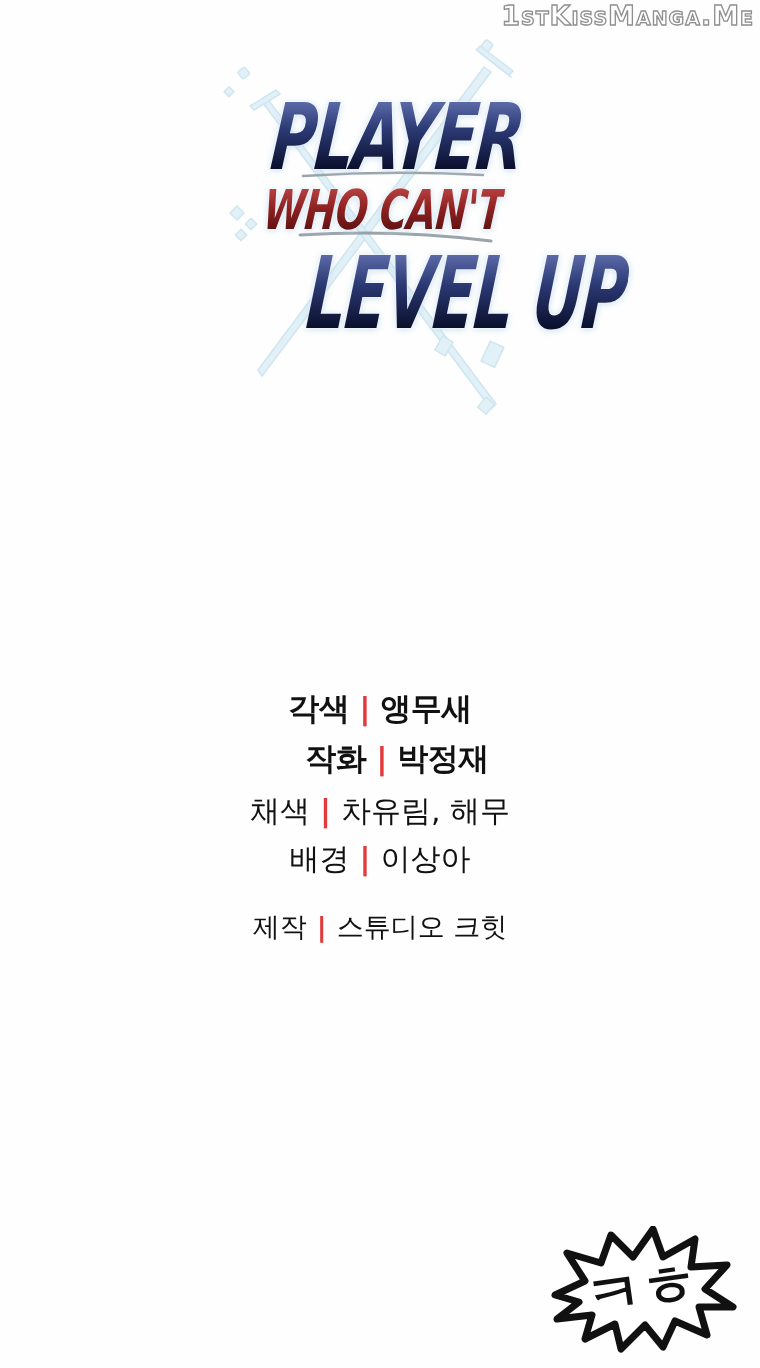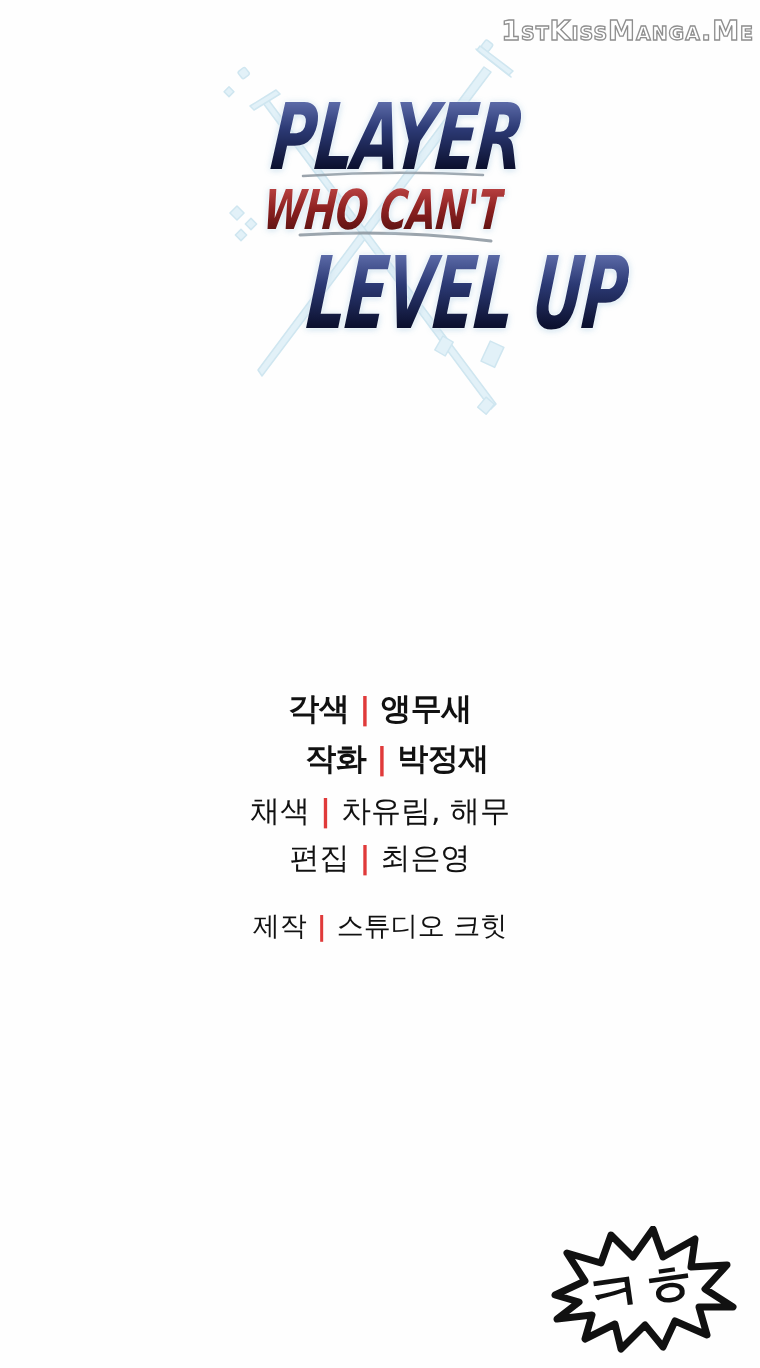--- a/index.html
+++ b/index.html
@@ -21,21 +21,21 @@
   html,body{margin:0;padding:0;}
   body{
     width:760px;height:1368px;overflow:hidden;
     background:var(--page-bg);
     font-family:"DejaVu Sans","Liberation Sans",sans-serif;
   }
   .page{position:relative;width:760px;height:1368px;}
 
   
   .watermark{
-    position:absolute;top:15px;right:6px;
+    position:absolute;top:0px;right:6px;
     font-size:27px;font-weight:700;letter-spacing:1px;
     font-variant:small-caps;
     color:var(--watermark-fill);
     -webkit-text-stroke:1.3px var(--watermark-outline);
     text-shadow:0 0 1px rgba(140,140,140,.55);
     white-space:nowrap;
   }
 
   
   .logo{position:absolute;left:210px;top:30px;width:340px;height:390px;}
@@ -138,22 +138,22 @@
   <div class="credits">
     <div class="credit-row lg r1">
       <span>각색</span><span class="pipe">|</span><span>앵무새</span>
     </div>
     <div class="credit-row lg r2">
       <span>작화</span><span class="pipe">|</span><span>박정재</span>
     </div>
     <div class="credit-row sm r4">
       <span>채색</span><span class="pipe">|</span><span>차유림, 해무</span>
     </div>
-    <div class="credit-row sm r6">
-      <span>편집</span><span class="pipe">|</span><span>최은영</span>
+    <div class="credit-row sm r5">
+      <span>배경</span><span class="pipe">|</span><span>이상아</span>
     </div>
     <div class="credit-row md r7">
       <span>제작</span><span class="pipe">|</span><span>스튜디오 크힛</span>
     </div>
   </div>
 
   <div class="bubble">
     <svg width="195" height="132" viewBox="0 0 195 130">
       <path d="M 10,68 L 40,54 L 22,26 L 56,36 L 66,8 L 88,30 L 108,2 L 118,30 L 150,12 L 146,40 L 182,38 L 160,62 L 188,80 L 154,80 L 162,108 L 130,94 L 118,120 L 100,98 L 76,122 L 70,97 L 40,112 L 47,88 L 12,92 L 34,75 Z" fill="var(--bubble-fill)" stroke="var(--bubble-stroke)" stroke-width="7" stroke-linejoin="round"></path>
       <text x="97" y="82" text-anchor="middle" transform="rotate(-8 97 64)">ㅋㅎ</text>

